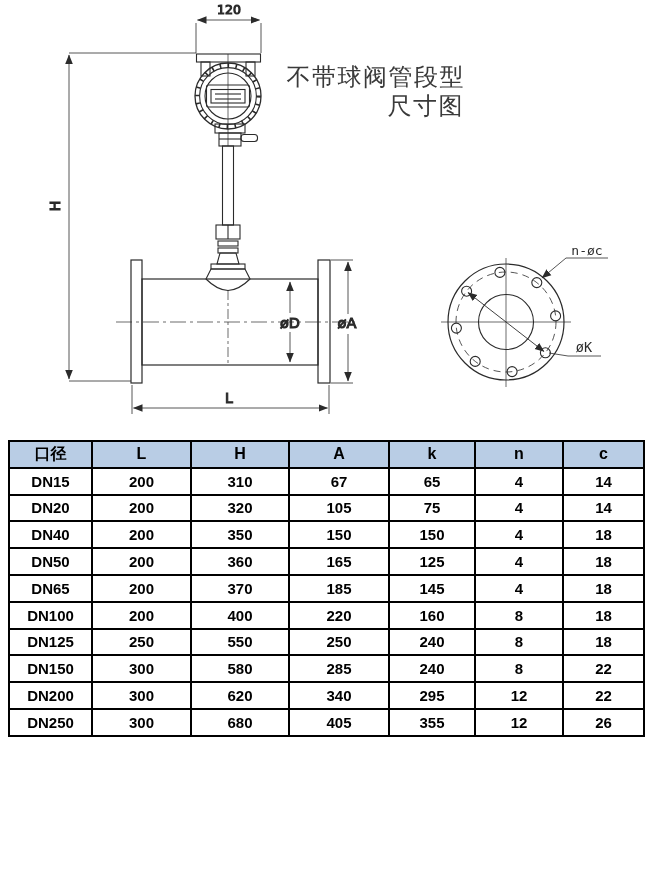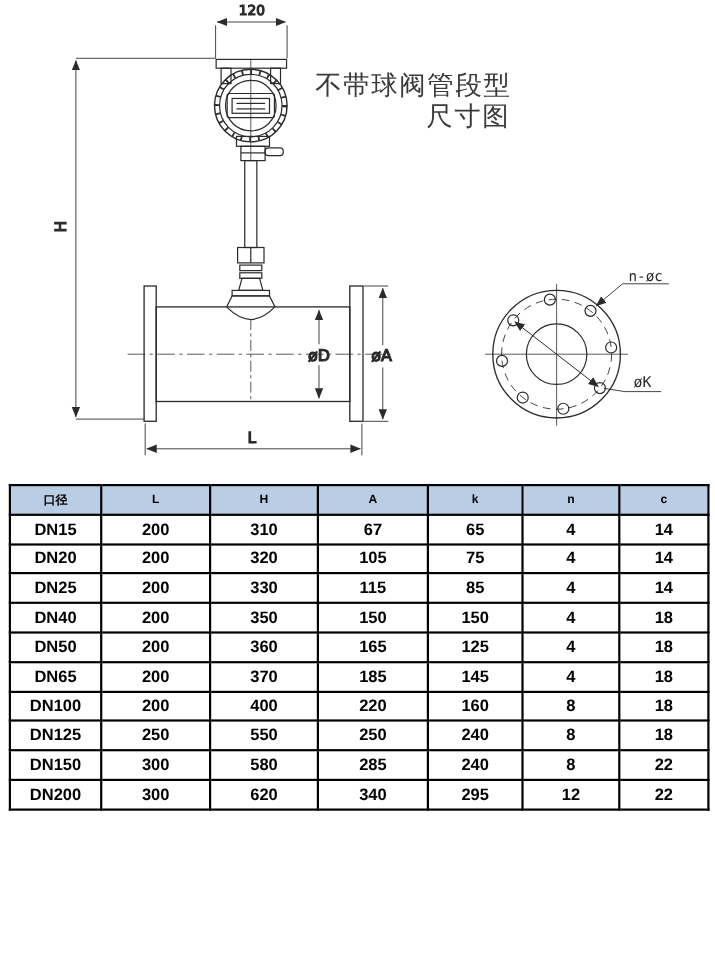--- a/index.html
+++ b/index.html
@@ -9,21 +9,21 @@
   .cad-text{font-family:"DejaVu Sans Mono",monospace;fill:#2b2b2b;}
   .title-text{font-family:"Liberation Sans",sans-serif;fill:#3a3a3a;letter-spacing:1.5px;}
   #spec-table-wrap{position:absolute;left:8px;top:440px;width:635px;}
   table.spec{border-collapse:collapse;width:635px;table-layout:fixed;}
   table.spec th, table.spec td{
     border:2px solid #000;
     text-align:center;vertical-align:middle;
     font-weight:bold;color:#000;
     padding:0;overflow:hidden;white-space:nowrap;
   }
-  table.spec th{height:24.8px;font-size:11px;background:#b9cde5;}
+  table.spec th{height:24.8px;font-size:16px;background:#b9cde5;}
   table.spec td{height:24.8px;font-size:15px;background:#fff;}
   col.c0{width:83px;} col.c1{width:99px;} col.c2{width:98px;} col.c3{width:100px;}
   col.c4{width:86px;} col.c5{width:88px;} col.c6{width:81px;}
 </style>
 </head>
 <body>
 
 <svg id="drawing" viewBox="0 0 650 440" xmlns="http://www.w3.org/2000/svg">
   <defs>
     <marker id="arr" viewBox="0 0 10 10" refX="9" refY="5" markerWidth="10" markerHeight="10" orient="auto-start-reverse" markerUnits="userSpaceOnUse">
@@ -178,29 +178,20 @@
         <tr>
           <td>DN20</td>
           <td>200</td>
           <td>320</td>
           <td>105</td>
           <td>75</td>
           <td>4</td>
           <td>14</td>
         </tr>
         <tr>
-          <td>DN25</td>
-          <td>200</td>
-          <td>330</td>
-          <td>115</td>
-          <td>85</td>
-          <td>4</td>
-          <td>14</td>
-        </tr>
-        <tr>
           <td>DN40</td>
           <td>200</td>
           <td>350</td>
           <td>150</td>
           <td>150</td>
           <td>4</td>
           <td>18</td>
         </tr>
         <tr>
           <td>DN50</td>
@@ -249,15 +240,24 @@
         </tr>
         <tr>
           <td>DN200</td>
           <td>300</td>
           <td>620</td>
           <td>340</td>
           <td>295</td>
           <td>12</td>
           <td>22</td>
         </tr>
+        <tr>
+          <td>DN250</td>
+          <td>300</td>
+          <td>680</td>
+          <td>405</td>
+          <td>355</td>
+          <td>12</td>
+          <td>26</td>
+        </tr>
       </tbody>
   </table>
 </div>
 
 </body></html>

